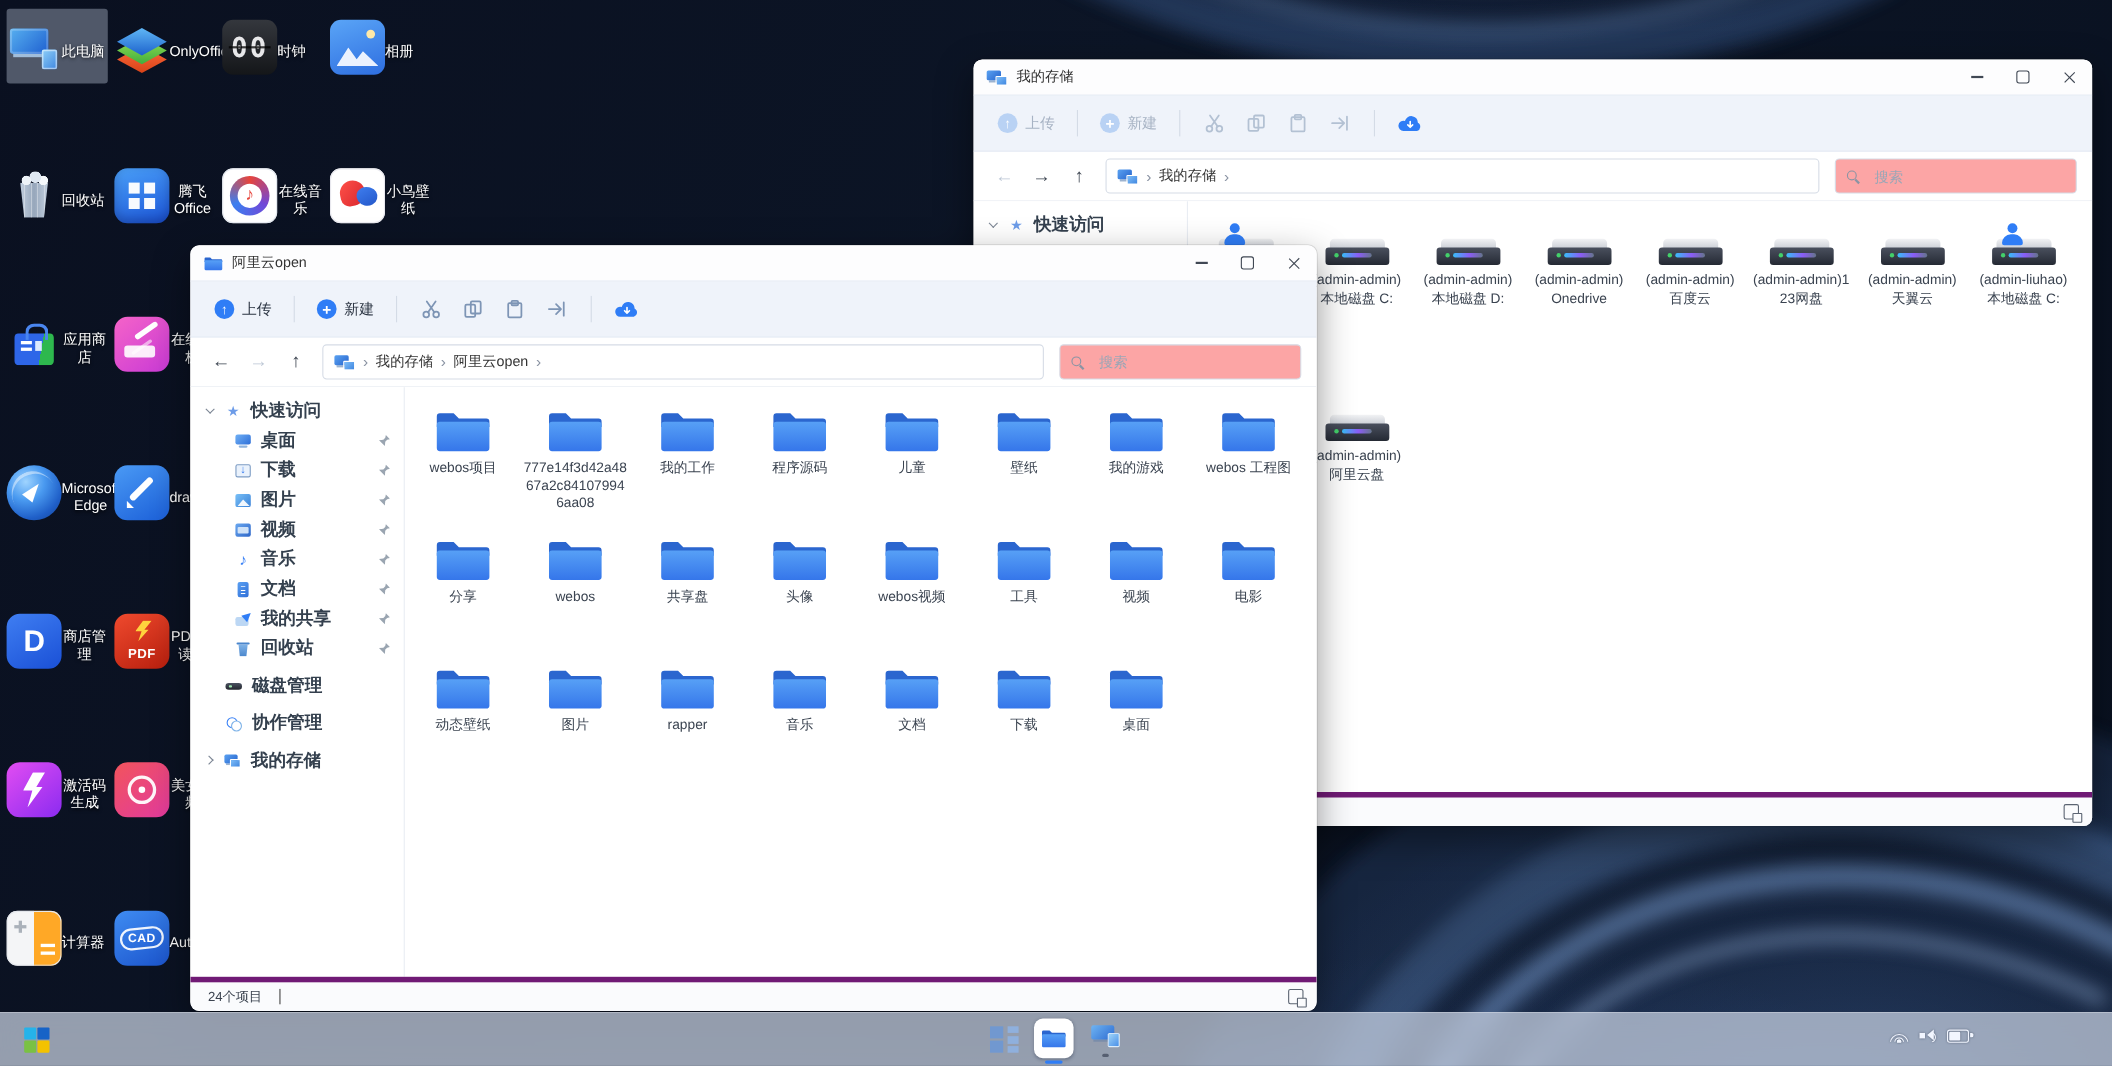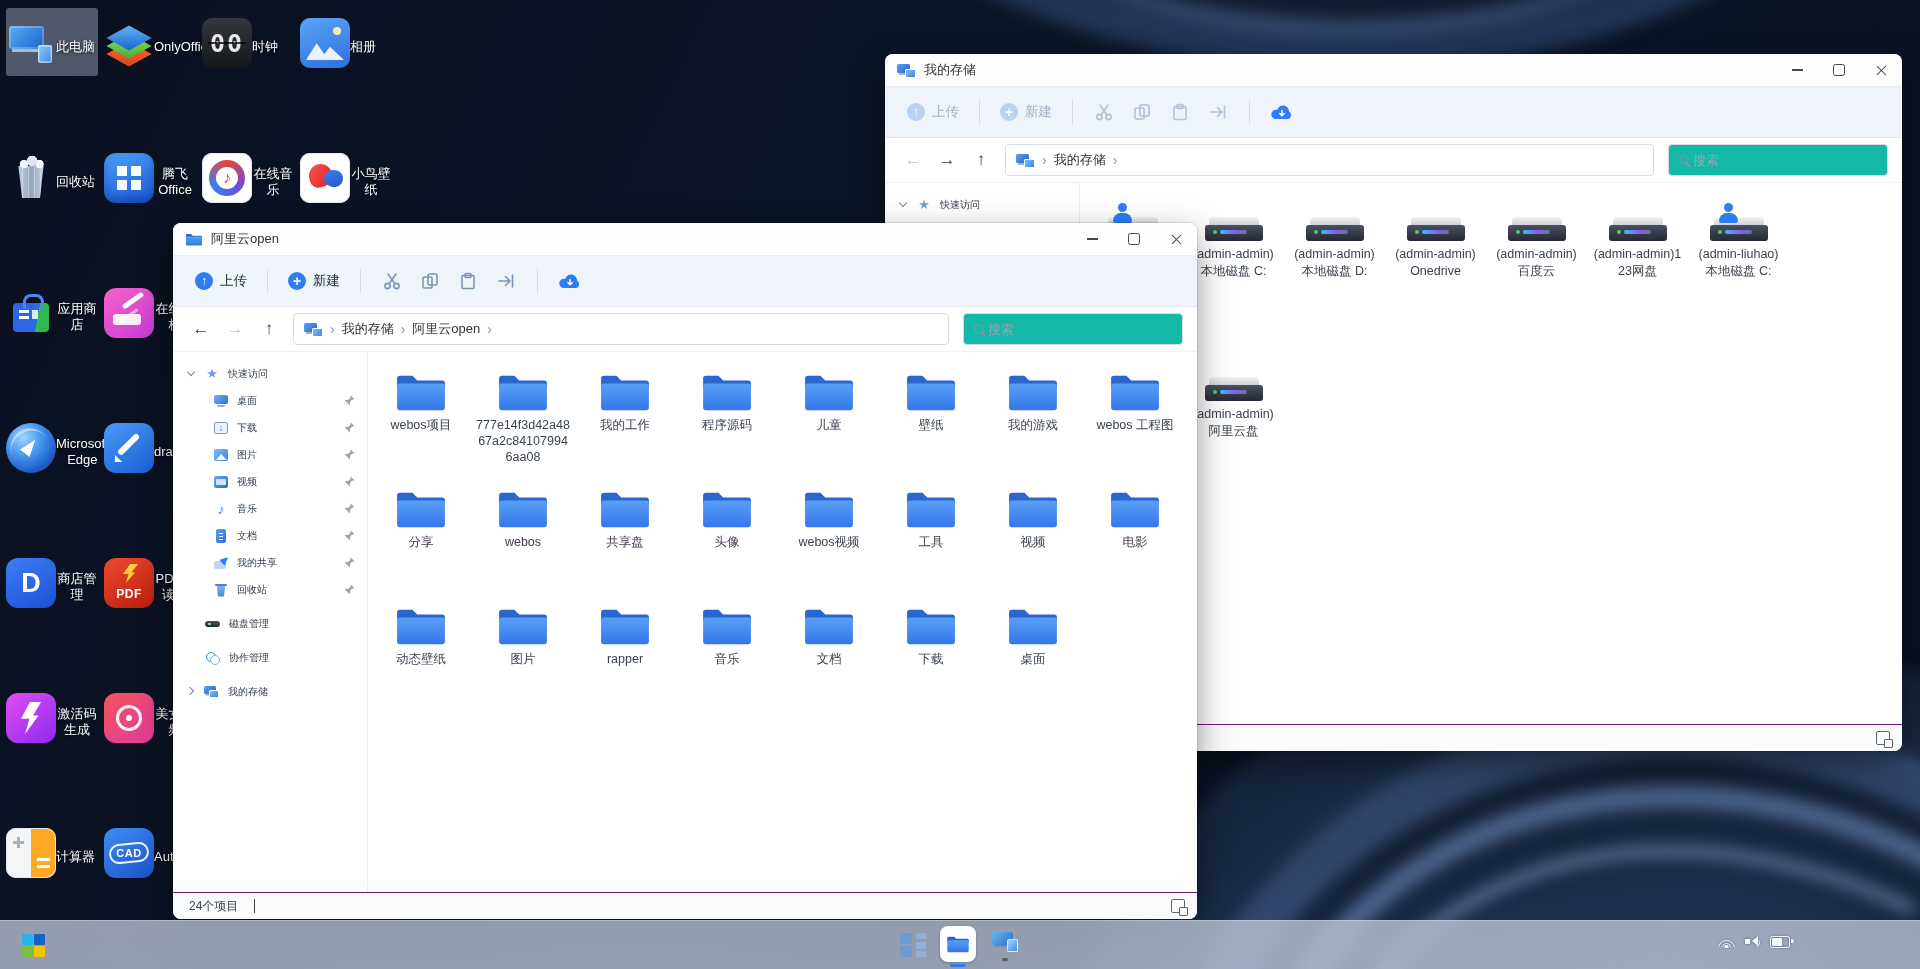--- a/index.html
+++ b/index.html
@@ -158,36 +158,36 @@
   .navbar{height:44px;display:flex;align-items:center;padding:0 14px;gap:6px;background:#fff;border-bottom:1px solid #eef1f6;flex:0 0 auto;}
   .nav-arrow{width:28px;font-size:17px;text-align:center;color:#3c4450;background:none;border:none;padding:0;font-family:inherit;}
   .nav-arrow.dis{color:#bec8d6;}
   .na-b::before{content:"←";}.na-f::before{content:"→";}.na-u::before{content:"↑";}
   .crumbbar{flex:1;height:30px;border:1px solid #d6dce6;border-radius:4px;display:flex;align-items:center;
     padding:0 10px;gap:7px;font-size:13px;color:#333;background:#fff;margin:0 8px 0 4px;overflow:hidden;}
   .bc-sep::before{content:"›";color:#8a93a3;font-size:14px;}
   .bc-items{display:flex;align-items:center;gap:7px;}
   .bc-item-wrap{display:flex;align-items:center;gap:7px;}
   .searchbox{width:200px;height:30px;border:1px solid #d6dce6;border-radius:4px;display:flex;align-items:center;
-    padding:0 9px;gap:0;background:#14b8a6;flex:0 0 auto;}
+    padding:0 9px;gap:11px;background:#fca5a5;flex:0 0 auto;}
   .searchbox input{border:none;outline:none;font-size:13px;color:#333;width:100%;font-family:inherit;background:transparent;}
   .searchbox input::placeholder{color:#9aa6b6;}
   .mag{width:13px;height:13px;position:relative;flex:0 0 auto;}
   .mag::before{content:"";position:absolute;left:1px;top:1px;width:7px;height:7px;border:1.5px solid #8a94a4;border-radius:50%;}
   .mag::after{content:"";position:absolute;right:0;bottom:1px;width:5px;height:1.6px;background:#8a94a4;transform:rotate(45deg);}
 
   .pc-ico{position:relative;width:19px;height:15px;display:inline-block;flex:0 0 auto;}
   .pc-ico::before{content:"";position:absolute;left:0;top:1px;width:13px;height:9px;border-radius:1.5px;
     background:linear-gradient(135deg,#5aa2f2,#2764cc);box-shadow:0 4px 0 -2px #9db4d0;}
   .pc-ico::after{content:"";position:absolute;right:0;bottom:0;width:9px;height:7px;border-radius:1px;
     background:linear-gradient(135deg,#7fbef8,#3f86e0);border:1px solid #fff;}
 
   .win-body{flex:1;display:flex;min-height:0;background:#fff;}
   .sidebar{width:194px;flex:0 0 auto;padding-top:8px;border-right:1px solid #e9edf3;overflow:hidden;}
-  .side-row{height:27px;display:flex;align-items:center;gap:8px;padding:0 12px 0 14px;font-size:10px;color:#34404e;}
+  .side-row{height:27px;display:flex;align-items:center;gap:8px;padding:0 12px 0 14px;font-size:16px;color:#34404e;font-weight:bold;}
   .side-row.quick-item{padding-left:40px;}
   .side-row.section{margin-top:7px;padding-left:32px;}
   .side-row.storage{padding-left:14px;}
   .pin{margin-left:auto;flex:0 0 auto;}
   .chev{width:9px;height:9px;position:relative;flex:0 0 auto;}
   .chev.down::before{content:"";position:absolute;left:1px;top:0;width:5px;height:5px;border-right:1.4px solid #7c8694;border-bottom:1.4px solid #7c8694;transform:rotate(45deg);}
   .chev.right::before{content:"";position:absolute;left:0;top:1px;width:5px;height:5px;border-right:1.4px solid #7c8694;border-bottom:1.4px solid #7c8694;transform:rotate(-45deg);}
 
   .qi{width:16px;height:14px;position:relative;display:inline-block;flex:0 0 auto;}
   .qi.star::before{content:"★";position:absolute;inset:0;color:#6d9ce8;font-size:13px;line-height:14px;text-align:center;}
@@ -224,21 +224,21 @@
   .drv-label{max-width:88px;line-height:17px;}
   .drv{position:relative;width:58px;height:26px;margin-top:16px;}
   .drv .lid{position:absolute;left:4px;right:4px;top:0;height:10px;background:linear-gradient(#f2f3f5,#c6cad2);border-radius:4px 4px 1px 1px;}
   .drv .box{position:absolute;left:0;right:0;top:8px;height:16px;background:linear-gradient(#4a505e,#242933);border-radius:3px;}
   .drv .led{position:absolute;left:8px;top:13px;width:4px;height:4px;border-radius:50%;background:#43d06a;z-index:2;}
   .drv .stripe{position:absolute;left:15px;top:13px;width:27px;height:4px;border-radius:2px;z-index:2;
     background:linear-gradient(90deg,#38bdf8,#8b5cf6 55%,#64748b);}
   .drv.user-drive::before{content:"";position:absolute;left:14px;top:-14px;width:9px;height:9px;border-radius:50%;background:#2f7df6;z-index:3;}
   .drv.user-drive::after{content:"";position:absolute;left:9px;top:-4px;width:19px;height:10px;border-radius:8px 8px 2px 2px;background:#2f7df6;z-index:3;}
 
-  .statusbar{height:26px;border-top:1px solid #701a75;background:#fafbfd;display:flex;align-items:center;
+  .statusbar{height:26px;border-top:5px solid #701a75;background:#fafbfd;display:flex;align-items:center;
     padding:0 12px 0 16px;font-size:12px;color:#3c4450;flex:0 0 auto;}
   .cursor-line{width:1px;height:14px;background:#444;margin-left:16px;}
   .view-toggle{margin-left:auto;width:14px;height:14px;border:1.5px solid #5b6472;border-radius:2px;position:relative;background:none;padding:0;}
   .view-toggle::after{content:"";position:absolute;right:-4px;bottom:-4px;width:7px;height:7px;background:#fafbfd;border:1.5px solid #5b6472;border-radius:1px;}
 
   .folder-svg{display:block;}
 
   
   .taskbar{position:absolute;left:0;right:0;bottom:0;height:48px;z-index:10;
     background:rgba(203,212,229,.72);border-top:1px solid rgba(255,255,255,.28);backdrop-filter:blur(12px);}
@@ -578,20 +578,31 @@
             <span class="drv drive">
               <span class="lid"></span>
               <span class="box"></span>
               <span class="led"></span>
               <span class="stripe"></span>
             </span>
           </span>
           <span class="fm-label drv-label">(admin-admin)123网盘</span>
         </div>
 
+        <div class="fm-item">
+          <span class="ico-wrap">
+            <span class="drv drive">
+              <span class="lid"></span>
+              <span class="box"></span>
+              <span class="led"></span>
+              <span class="stripe"></span>
+            </span>
+          </span>
+          <span class="fm-label drv-label">(admin-admin)天翼云</span>
+        </div>
 
         <div class="fm-item">
           <span class="ico-wrap">
             <span class="drv user-drive">
               <span class="lid"></span>
               <span class="box"></span>
               <span class="led"></span>
               <span class="stripe"></span>
             </span>
           </span>

